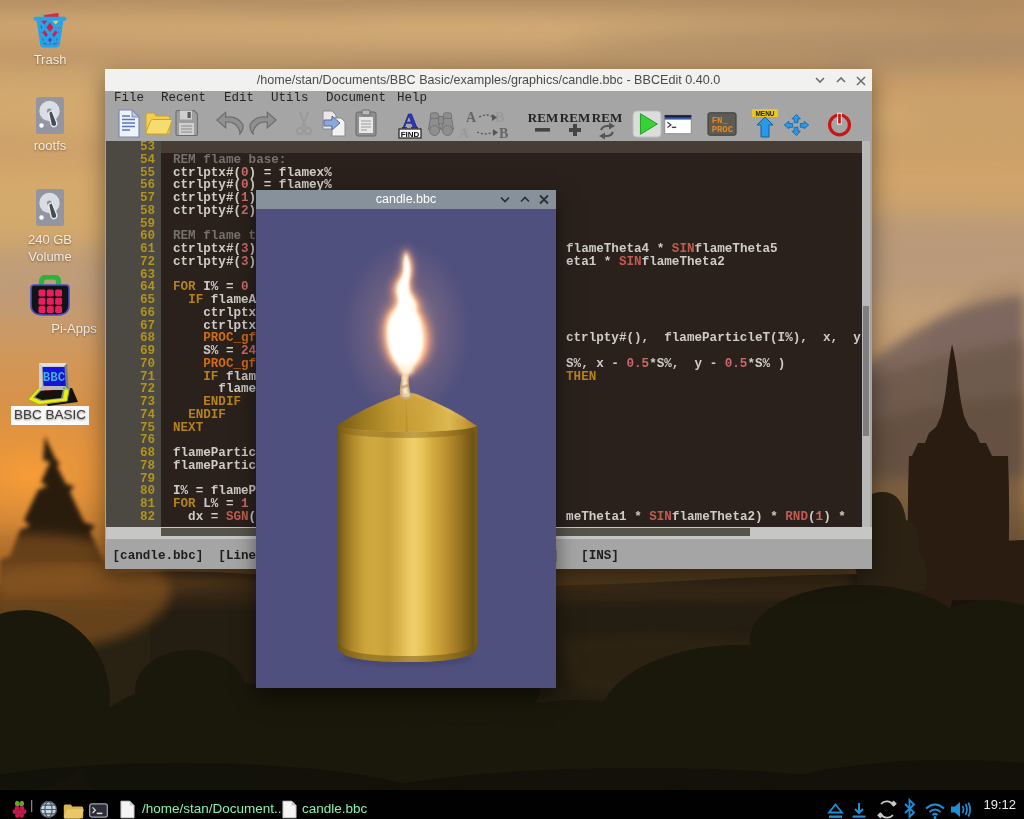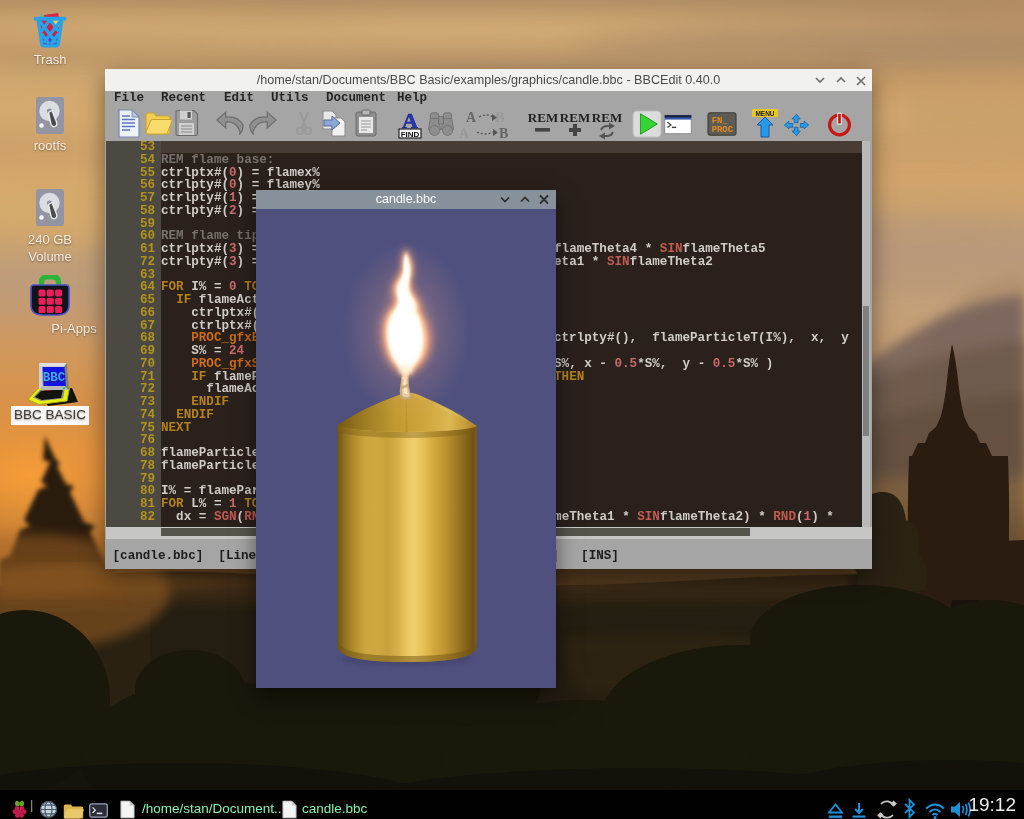--- a/index.html
+++ b/index.html
@@ -3,46 +3,46 @@
 * { margin:0; padding:0; box-sizing:border-box; }
 html,body { width:1024px; height:819px; overflow:hidden; font-family:"Liberation Sans",sans-serif; }
 #desk { position:absolute; left:0; top:0; width:1024px; height:819px; background:#c49a66; }
 
 .dicon { position:absolute; width:100px; text-align:center; color:#f2ece4; font-size:13px; text-shadow:0 1px 2px rgba(60,40,20,.55); }
 .dicon .ic { margin:0 auto; }
 
 #ed { position:absolute; left:105px; top:69px; width:767px; height:500px; background:#a5a5a5; box-shadow:0 8px 22px rgba(0,0,0,.45); }
 #ed .title { position:absolute; left:0; top:0; width:100%; height:22px; background:#f1f1ef; color:#4b4b4b; font-size:12.6px; text-align:center; line-height:22px; }
 #ed .tbtn { position:absolute; top:0; height:22px; width:20px; color:#6e6e6e; font-size:12px; text-align:center; line-height:22px; font-weight:bold;}
-#ed .menu { position:absolute; left:0; top:22px; width:100%; height:15px; background:#a5a5a5; font-family:"Liberation Mono",monospace; font-weight:bold; font-size:12.5px; color:#252525; }
+#ed .menu { position:absolute; left:0; top:22px; width:100%; height:15px; background:#a5a5a5; font-family:"Liberation Mono",monospace; font-weight:normal; font-size:12.5px; color:#252525; }
 #ed .menu span { position:absolute; top:0; }
 #ed .tools { position:absolute; left:0; top:37px; width:100%; height:35px; background:#a5a5a5; }
 #ed .tools svg { position:absolute; top:3px; }
 #code { position:absolute; left:1px; top:72px; width:758px; height:386px; background:#2a211c; overflow:hidden; font-family:"Liberation Mono",monospace; font-weight:bold; font-size:12.6px; }
 .cl { height:12.75px; line-height:12.9px; white-space:pre; }
 .ln { display:inline-block; width:55px; background:#4c4942; color:#b1931d; text-align:right; padding-right:6px; height:12.75px; }
-.cd { color:#cfccc8; padding-left:0; }
+.cd { color:#cfccc8; padding-left:12px; }
 .cd i, #code i { font-style:normal; }
 #gutbg { position:absolute; left:0; top:0; width:55px; height:100%; background:#4c4942; }
 #curline { position:absolute; left:55px; top:0; width:703px; height:12.2px; background:#473d35; }
 #vsb { position:absolute; right:2px; top:72px; width:8px; height:386px; background:#b9b9b7; }
 #vsb .th { position:absolute; left:1px; width:6px; top:165px; height:130px; background:#7f7f7f; }
 #hsb { position:absolute; left:1px; top:458px; width:766px; height:12px; background:#c6c6c4; }
 #hsb .th { position:absolute; left:55px; top:1px; width:589px; height:8px; background:#57544c; }
 #status { position:absolute; left:0; top:470px; width:100%; height:30px; background:#a5a5a5; color:#1d1d1d; font-family:"Liberation Mono",monospace; font-weight:bold; font-size:12.6px; line-height:35px; white-space:pre; }
 
 #cw { position:absolute; left:256px; top:190px; width:300px; height:498px; box-shadow:0 8px 20px rgba(0,0,0,.5); }
 #cw .title { position:absolute; left:0; top:0; width:100%; height:19px; background:#87919b; color:#fff; font-size:12.5px; text-align:center; line-height:19px; }
 #cw .body { position:absolute; left:0; top:19px; width:300px; height:479px; background:#4f507e; }
 #cw .tbtn { position:absolute; top:0; height:19px; width:20px; color:#2e2e2e; font-size:11px; text-align:center; line-height:19px; font-weight:bold; }
 
 #bar { position:absolute; left:0; top:790px; width:1024px; height:29px; background:#010101; color:#e8e8e8; }
 #bar .ti { position:absolute; top:0; height:29px; }
 #bar .lbl { position:absolute; top:4px; height:29px; line-height:29px; font-size:13.5px; color:#86efac; }
-#clock { position:absolute; right:8px; top:0; line-height:29px; font-size:19px; color:#ececec; }
+#clock { position:absolute; right:8px; top:0; line-height:29px; font-size:13px; color:#ececec; }
 </style></head><body>
 <div id="desk">
 <svg width="1024" height="819" viewBox="0 0 1024 819" xmlns="http://www.w3.org/2000/svg">
 <defs>
 <linearGradient id="sky" x1="0" y1="0" x2="0" y2="1">
  <stop offset="0" stop-color="#bd9265"></stop>
  <stop offset=".1" stop-color="#c89c68"></stop>
  <stop offset=".22" stop-color="#d0a46b"></stop>
  <stop offset=".3" stop-color="#c7a171"></stop>
  <stop offset=".38" stop-color="#c4a078"></stop>

